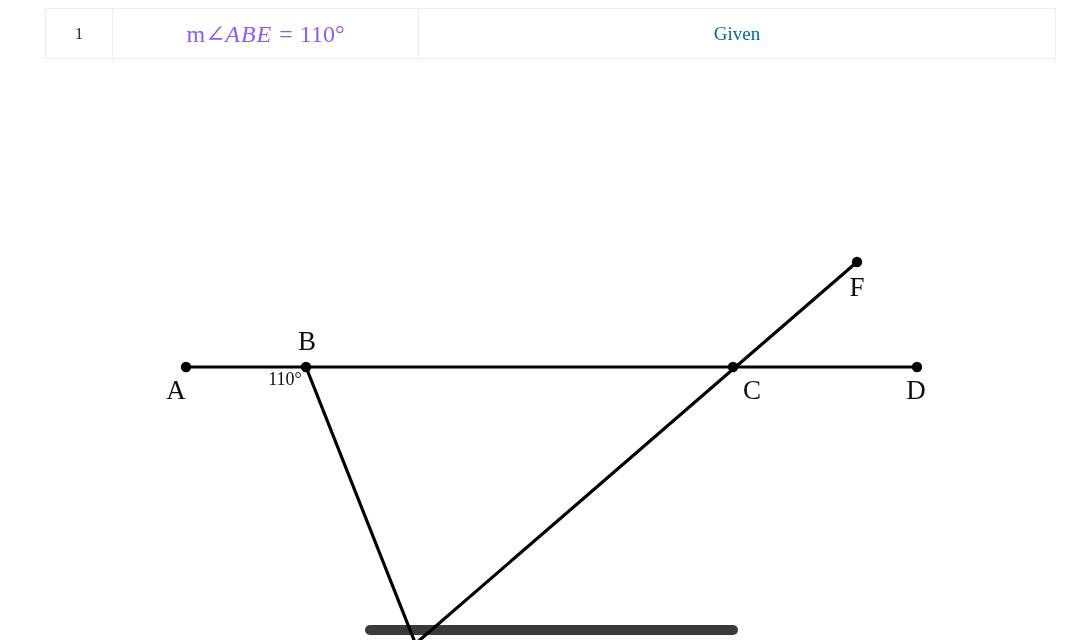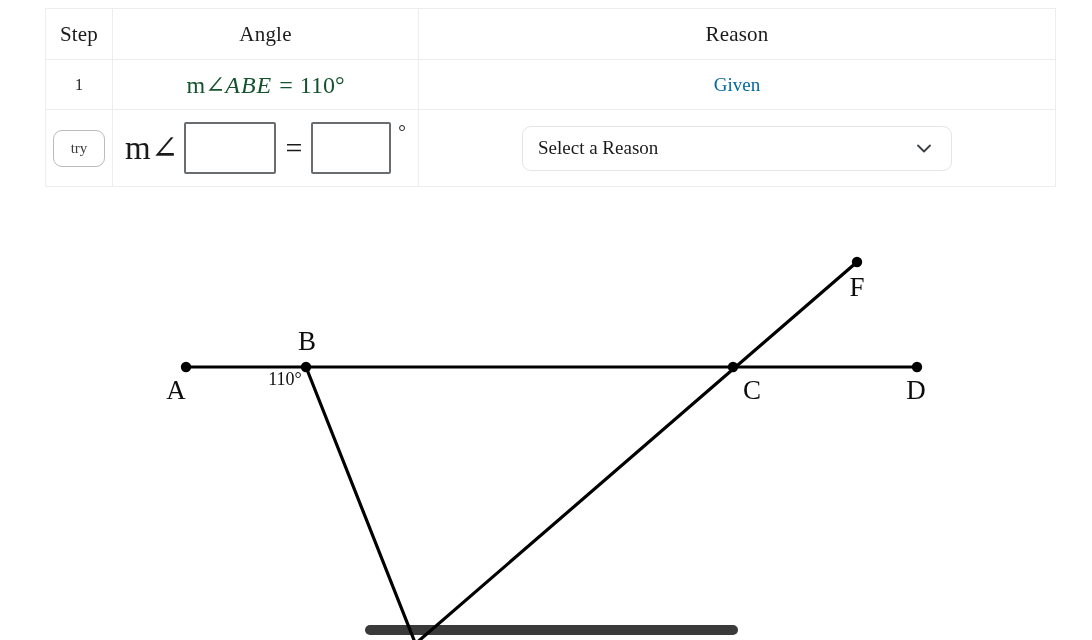--- a/index.html
+++ b/index.html
@@ -50,21 +50,21 @@
     font-size: 21px;
     color: #1b1b1b;
     letter-spacing: .2px;
   }
   .step-num {
     font-size: 16px;
     color: #1b1b1b;
   }
   .angle-stmt {
     font-size: 24px;
-    color: #14532d;
+    color: #8b5cf6;
     white-space: nowrap;
   }
   .angle-stmt .var {
     font-style: italic;
     font-family: "Liberation Serif", "DejaVu Serif", serif;
     letter-spacing: 1px;
   }
   .angle-stmt .mrm { font-style: normal; }
   .reason-text {
     font-size: 19px;
@@ -186,68 +186,33 @@
 <body>
 
 <div class="proof-table-wrap">
   <table class="proof-table">
     <colgroup>
       <col class="col-step">
         <col class="col-angle">
         <col class="col-reason">
     </colgroup>
     <tbody>
-      <tr class="head-row">
-        <td>
-          <span class="hdr-text">Step</span>
-        </td>
-        <td>
-          <span class="hdr-text">Angle</span>
-        </td>
-        <td>
-          <span class="hdr-text">Reason</span>
-        </td>
-      </tr>
 
       <tr class="row-1">
         <td>
           <span class="step-num">1</span>
         </td>
         <td>
           <span class="angle-stmt"><span class="mrm">m</span><span class="mrm">∠</span><span class="var">ABE</span><span class="mrm" style="margin:0 7px">=</span><span class="mrm">110°</span></span>
         </td>
         <td>
           <span class="reason-text">Given</span>
         </td>
       </tr>
 
-      <tr class="row-2">
-        <td>
-          <button class="try-btn">try</button>
-        </td>
-        <td>
-          <div class="angle-entry">
-            <span class="m-angle">m∠</span>
-            <input class="ans-box" type="text" placeholder="" style="">
-            <span class="eq-sign">=</span>
-            <input class="ans-box narrow" type="text" placeholder="" style="">
-            <span class="deg-mark">°</span>
-          </div>
-        </td>
-        <td>
-          <div class="reason-select">
-            <span class="label">Select a Reason</span>
-            <span class="chev">
-              <svg width="24" height="24" viewBox="0 0 24 24" fill="none" stroke="#3c4043" stroke-width="1.8" stroke-linecap="round" stroke-linejoin="round">
-                <polyline points="6 9.5 12 15.5 18 9.5"></polyline>
-              </svg>
-            </span>
-          </div>
-        </td>
-      </tr>
     </tbody>
   </table>
 </div>
 
 <div class="figure">
   <svg width="1092" height="454" viewBox="0 0 1092 454">
     <g>
       <line x1="370" y1="444" x2="733" y2="444" stroke="#3a3a3a" stroke-width="10" stroke-linecap="round"></line>
     </g>
 

